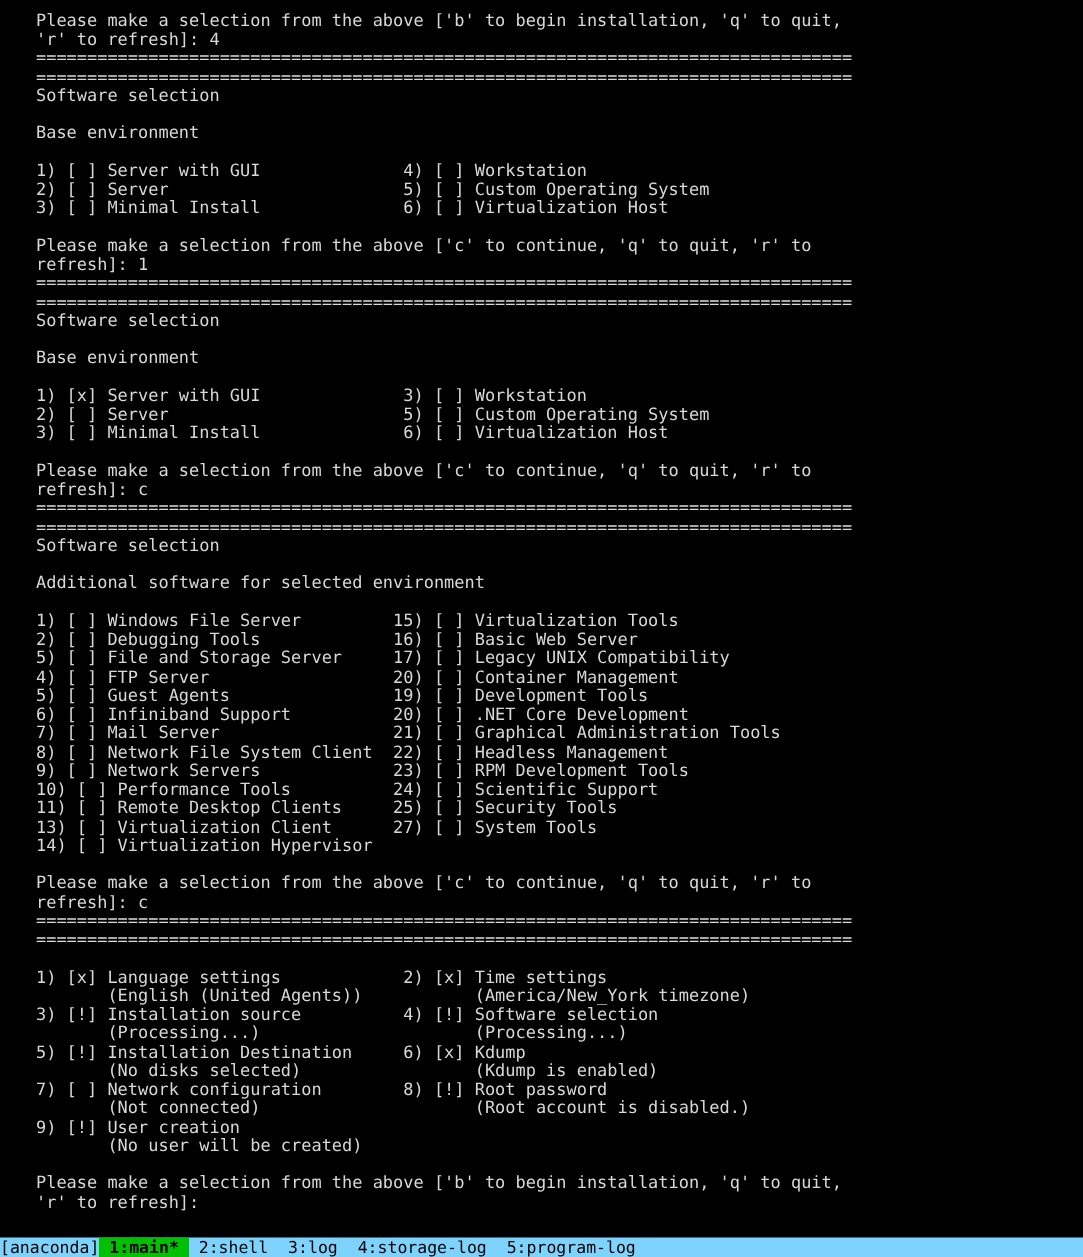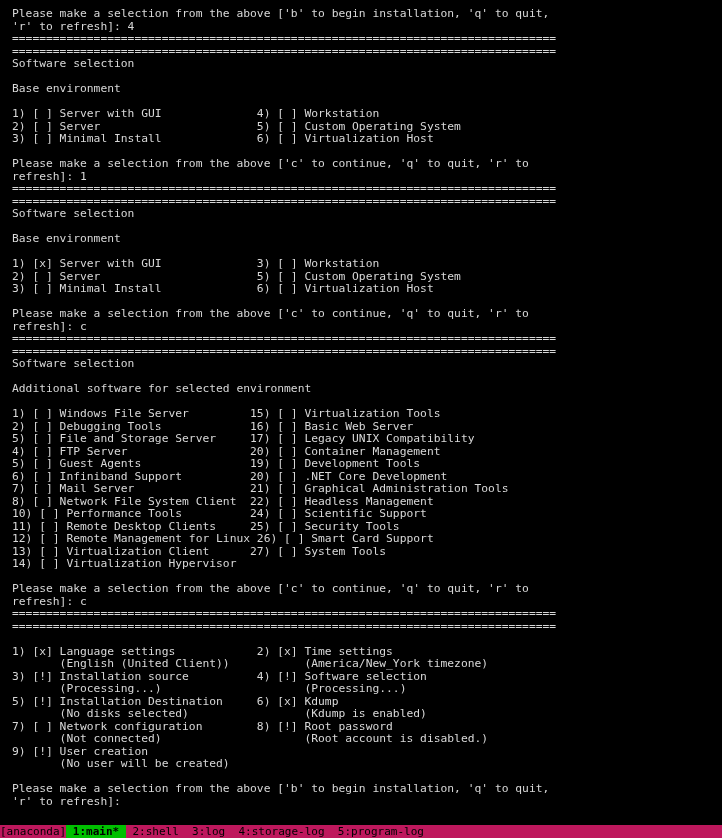--- a/index.html
+++ b/index.html
@@ -16,21 +16,21 @@
   #terminal {
     position: relative;
     width: 722px;
     height: 838px;
     background: #000000;
     color: #d8d8d8;
     font-family: "DejaVu Sans Mono", monospace;
     font-size: 11.3px;
     line-height: 12.5px;
     box-sizing: border-box;
-    padding: 8px 6px 0 12px;
+    padding: 8px 6px 0 24px;
     overflow: hidden;
   }
   .line {
     white-space: pre;
     height: 12.5px;
     letter-spacing: 0px;
   }
   .blank {
     height: 12.5px;
   }
@@ -38,21 +38,21 @@
     white-space: pre;
     height: 12.5px;
     overflow: hidden;
   }
   #statusbar {
     position: absolute;
     left: 0;
     bottom: 0;
     width: 722px;
     height: 13px;
-    background: #be185d;
+    background: #7dd3fc;
     color: #000000;
     font-family: "DejaVu Sans Mono", monospace;
     font-size: 11px;
     line-height: 13px;
     white-space: pre;
     overflow: hidden;
   }
   #statusbar .win {
     display: inline-block;
   }
@@ -108,33 +108,33 @@
       <div class="line">Additional software for selected environment</div>
       <div class="blank"></div>
       <div class="line">1) [ ] Windows File Server         15) [ ] Virtualization Tools</div>
       <div class="line">2) [ ] Debugging Tools             16) [ ] Basic Web Server</div>
       <div class="line">5) [ ] File and Storage Server     17) [ ] Legacy UNIX Compatibility</div>
       <div class="line">4) [ ] FTP Server                  20) [ ] Container Management</div>
       <div class="line">5) [ ] Guest Agents                19) [ ] Development Tools</div>
       <div class="line">6) [ ] Infiniband Support          20) [ ] .NET Core Development</div>
       <div class="line">7) [ ] Mail Server                 21) [ ] Graphical Administration Tools</div>
       <div class="line">8) [ ] Network File System Client  22) [ ] Headless Management</div>
+      <div class="line">9) [ ] Network Servers             23) [ ] RPM Development Tools</div>
       <div class="line">10) [ ] Performance Tools          24) [ ] Scientific Support</div>
       <div class="line">11) [ ] Remote Desktop Clients     25) [ ] Security Tools</div>
-      <div class="line">12) [ ] Remote Management for Linux 26) [ ] Smart Card Support</div>
       <div class="line">13) [ ] Virtualization Client      27) [ ] System Tools</div>
       <div class="line">14) [ ] Virtualization Hypervisor</div>
       <div class="blank"></div>
       <div class="line">Please make a selection from the above ['c' to continue, 'q' to quit, 'r' to</div>
       <div class="line">refresh]: c</div>
       <div class="rule">================================================================================</div>
       <div class="rule">================================================================================</div>
       <div class="blank"></div>
       <div class="line">1) [x] Language settings            2) [x] Time settings</div>
-      <div class="line">       (English (United Client))           (America/New_York timezone)</div>
+      <div class="line">       (English (United Agents))           (America/New_York timezone)</div>
       <div class="line">3) [!] Installation source          4) [!] Software selection</div>
       <div class="line">       (Processing...)                     (Processing...)</div>
       <div class="line">5) [!] Installation Destination     6) [x] Kdump</div>
       <div class="line">       (No disks selected)                 (Kdump is enabled)</div>
       <div class="line">7) [ ] Network configuration        8) [!] Root password</div>
       <div class="line">       (Not connected)                     (Root account is disabled.)</div>
       <div class="line">9) [!] User creation</div>
       <div class="line">       (No user will be created)</div>
       <div class="blank"></div>
       <div class="line">Please make a selection from the above ['b' to begin installation, 'q' to quit,</div>

